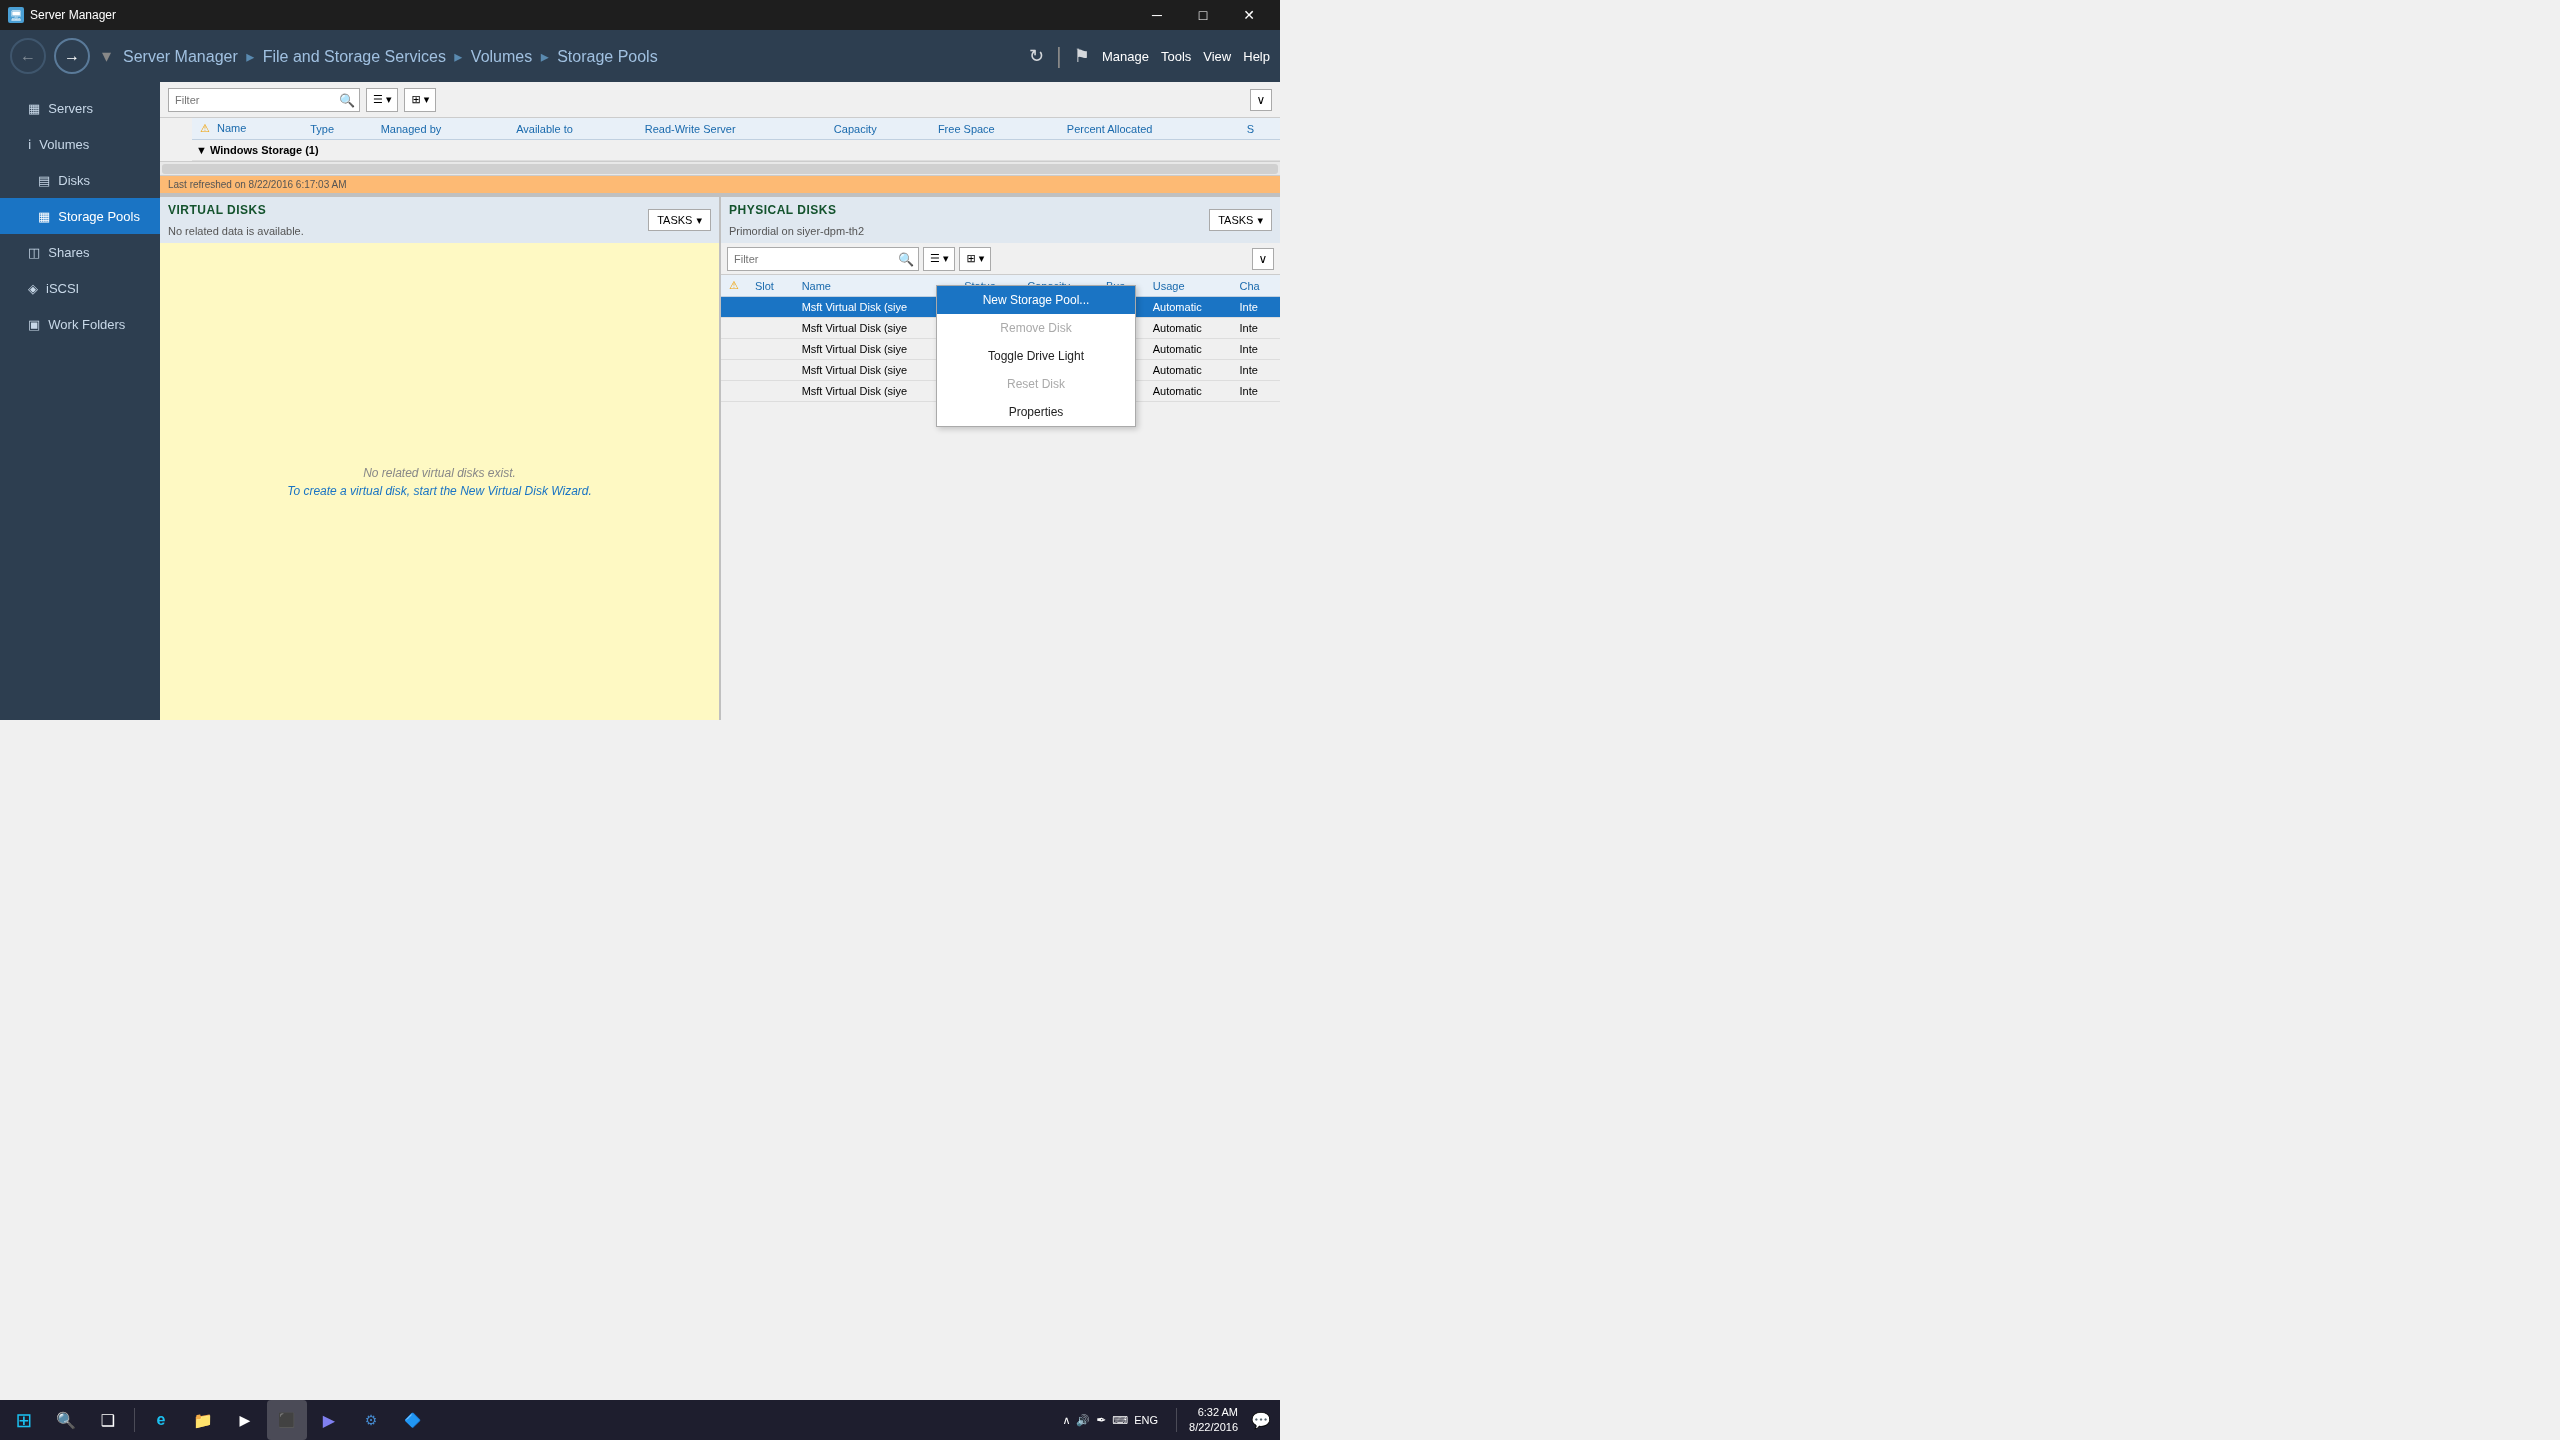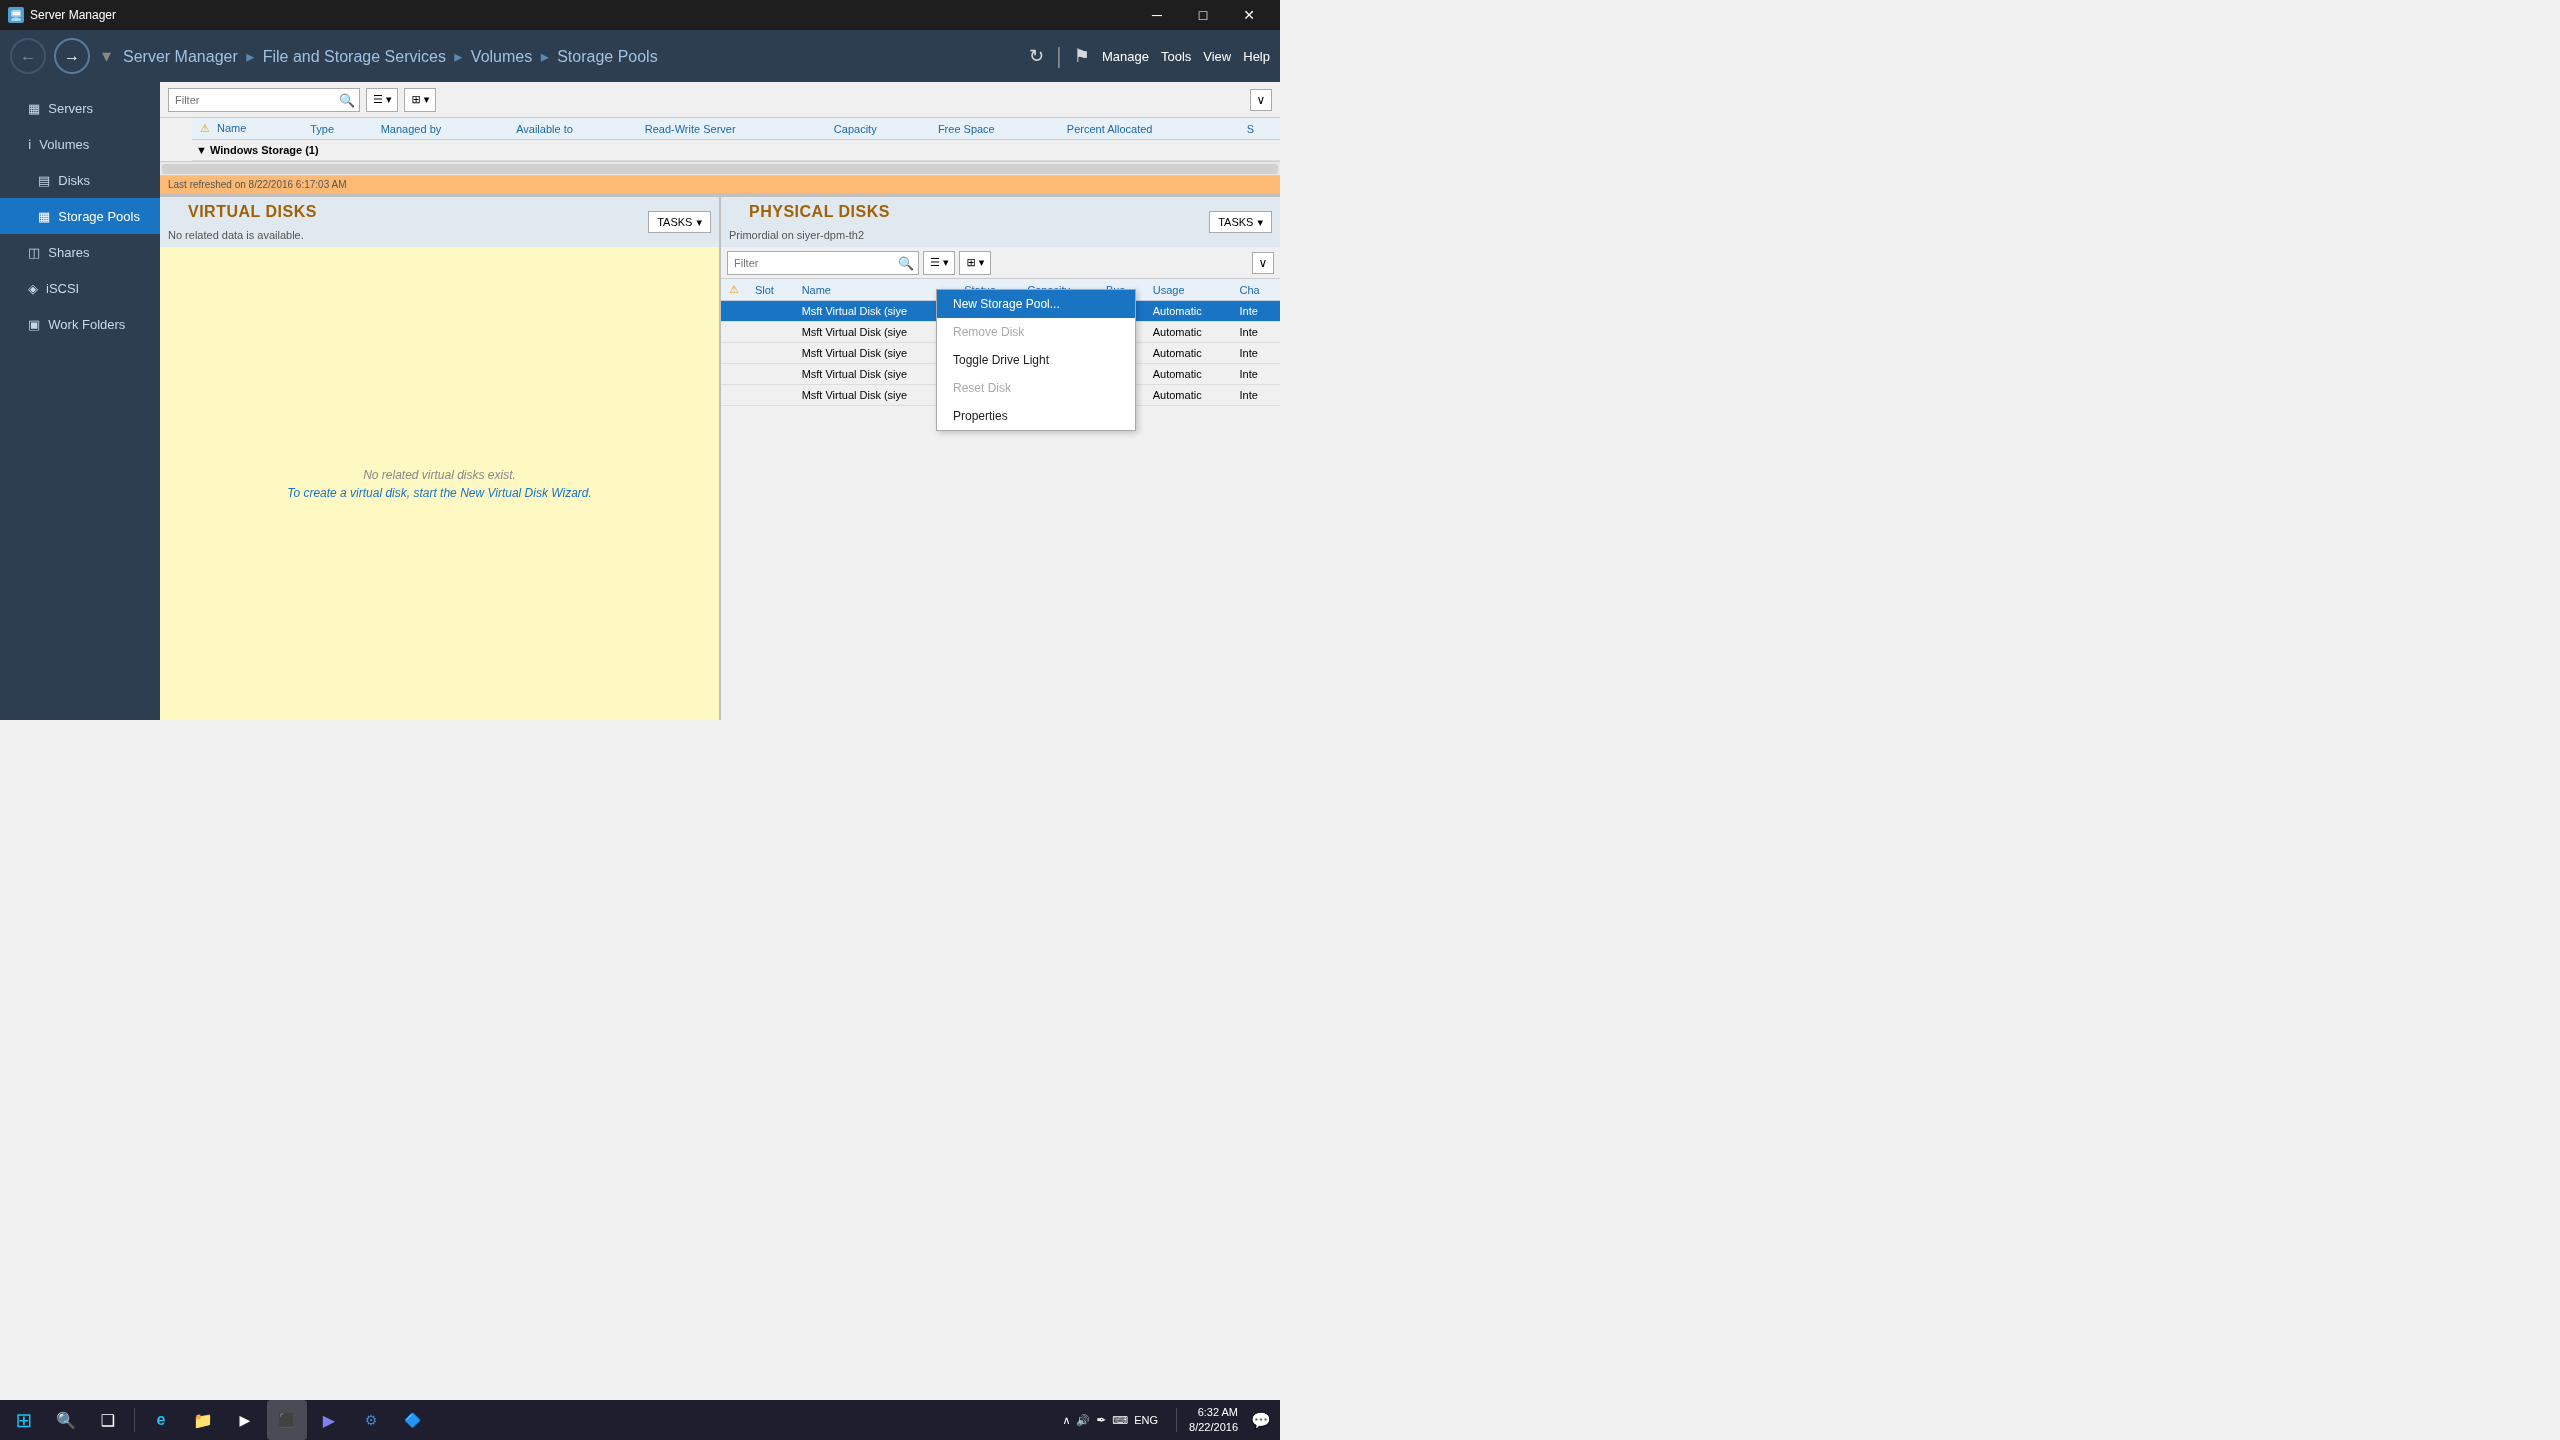--- a/index.html
+++ b/index.html
@@ -250,26 +250,25 @@
     }
 
     .sub-panel-header {
       background: #e0e8f0;
       padding: 6px 8px;
       display: flex;
       justify-content: space-between;
       align-items: center;
     }
     .sub-panel-title {
-      font-size: 16px;
+      font-size: 12px;
       font-weight: bold;
-      color: #a16207;
+      color: #14532d;
       text-transform: uppercase;
       letter-spacing: 0.5px;
-      margin-left: 20px;
     }
     .sub-panel-subtitle {
       font-size: 11px;
       color: #555;
       margin-top: 8px;
     }
     .tasks-btn {
       height: 22px;
       padding: 0 8px;
       border: 1px solid #aaa;
@@ -303,20 +302,21 @@
     }
 
     
     .context-menu {
       position: absolute;
       background: white;
       border: 1px solid #aaa;
       box-shadow: 2px 2px 6px rgba(0,0,0,0.2);
       z-index: 100;
       min-width: 200px;
+      text-align: center;
     }
     .context-menu-item {
       padding: 7px 16px;
       font-size: 12px;
       cursor: pointer;
       color: #222;
     }
     .context-menu-item.highlighted {
       background: #1a74c4;
       color: white;

